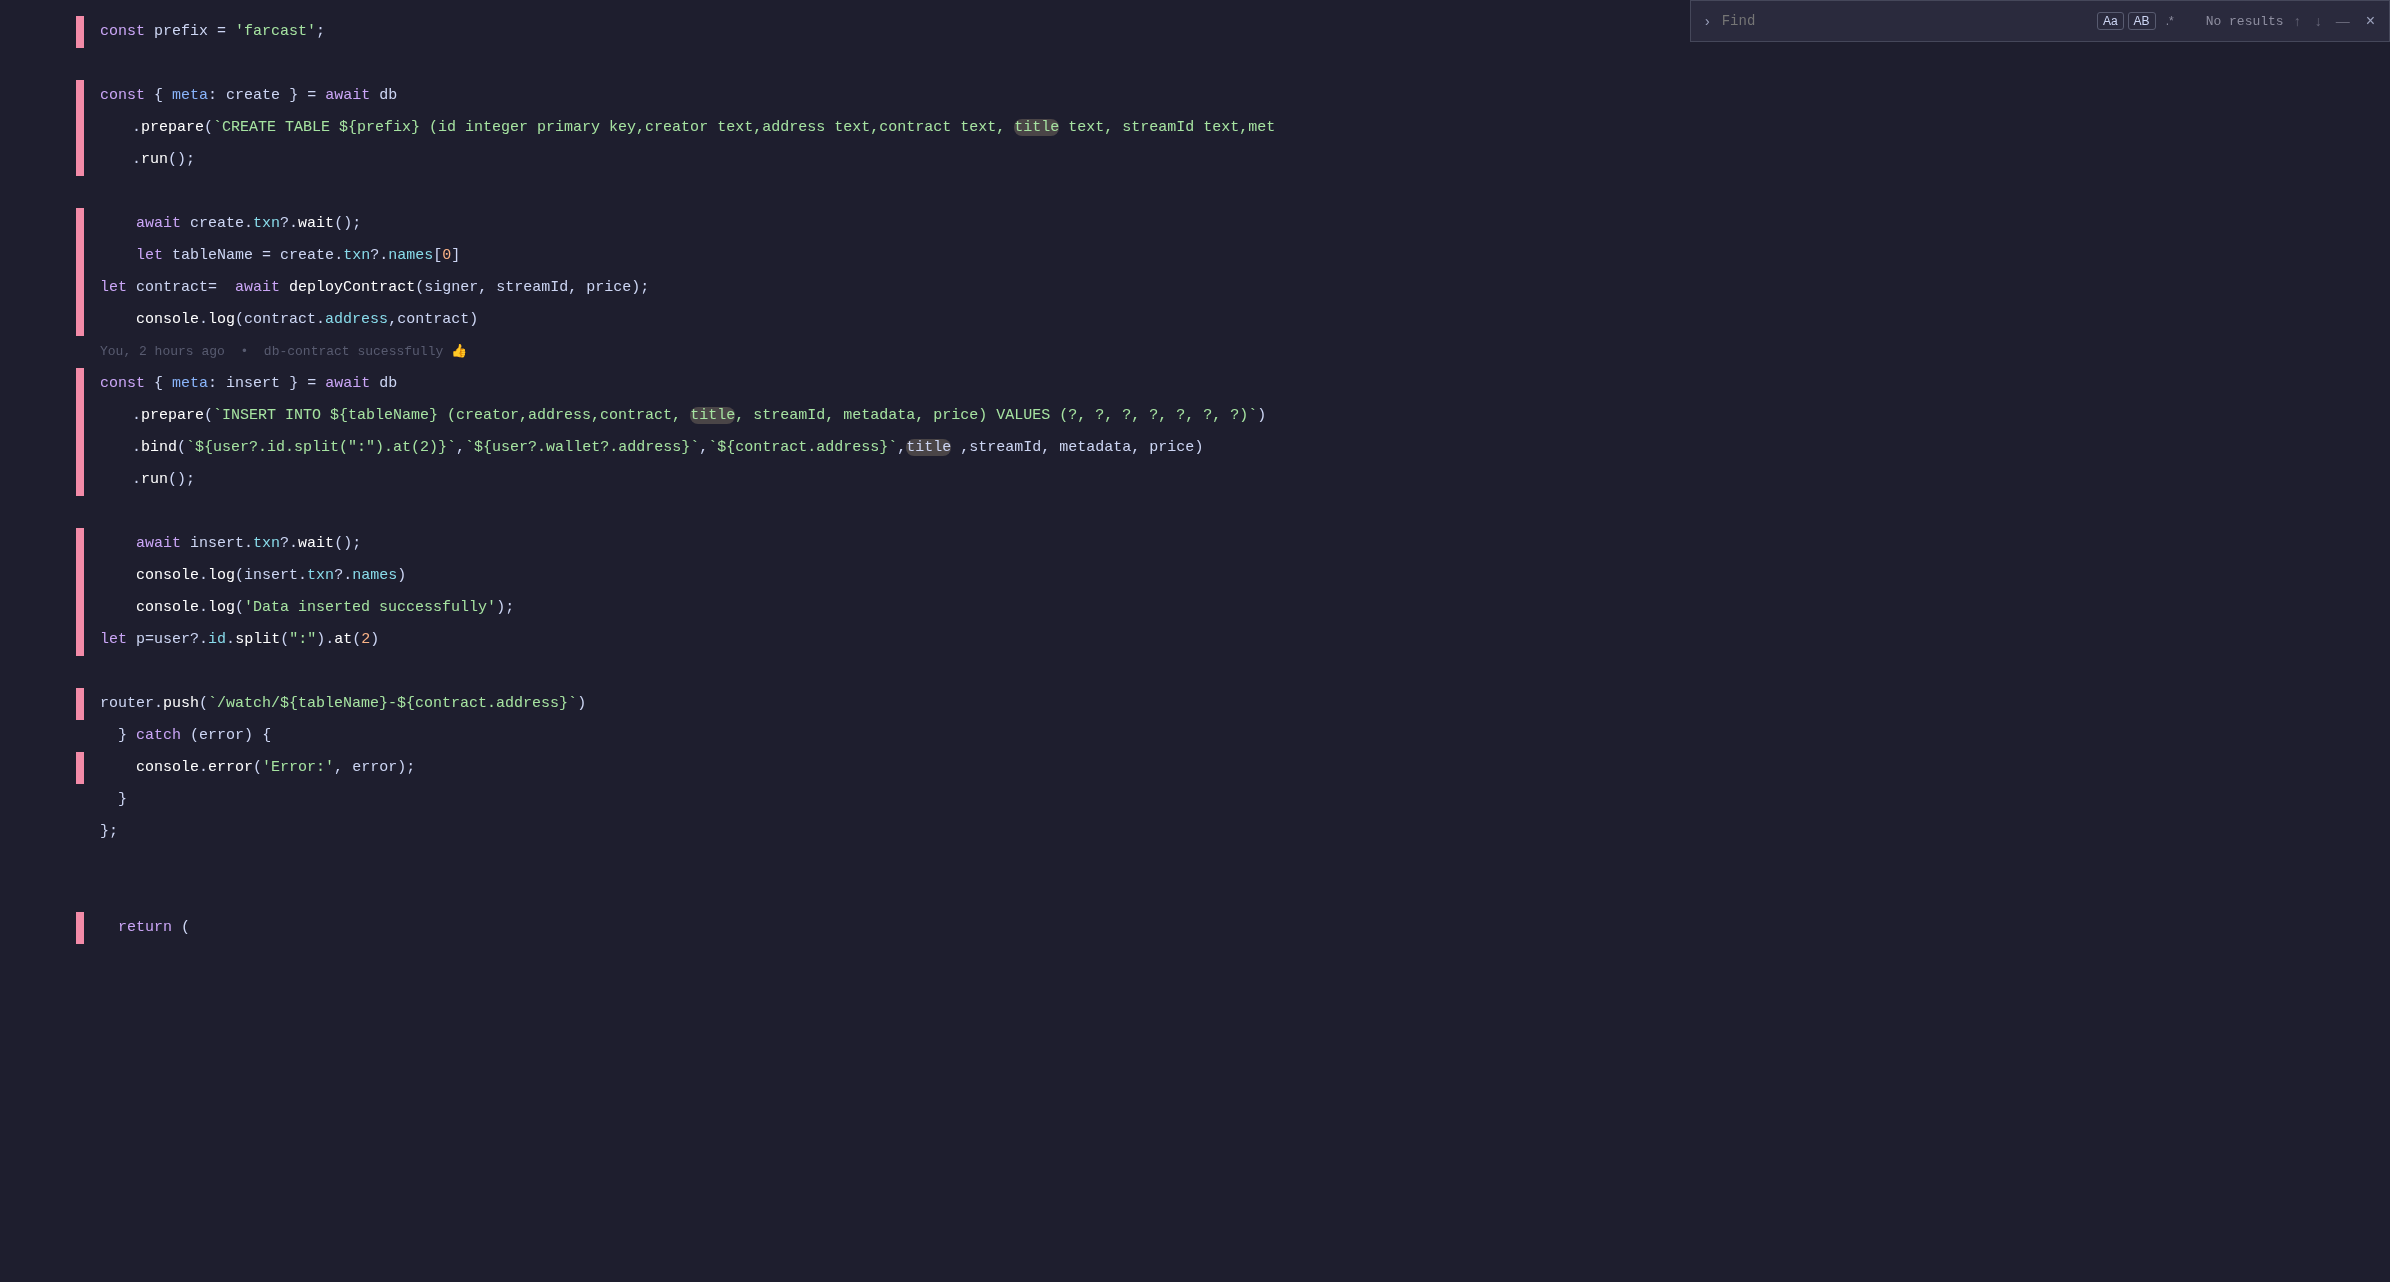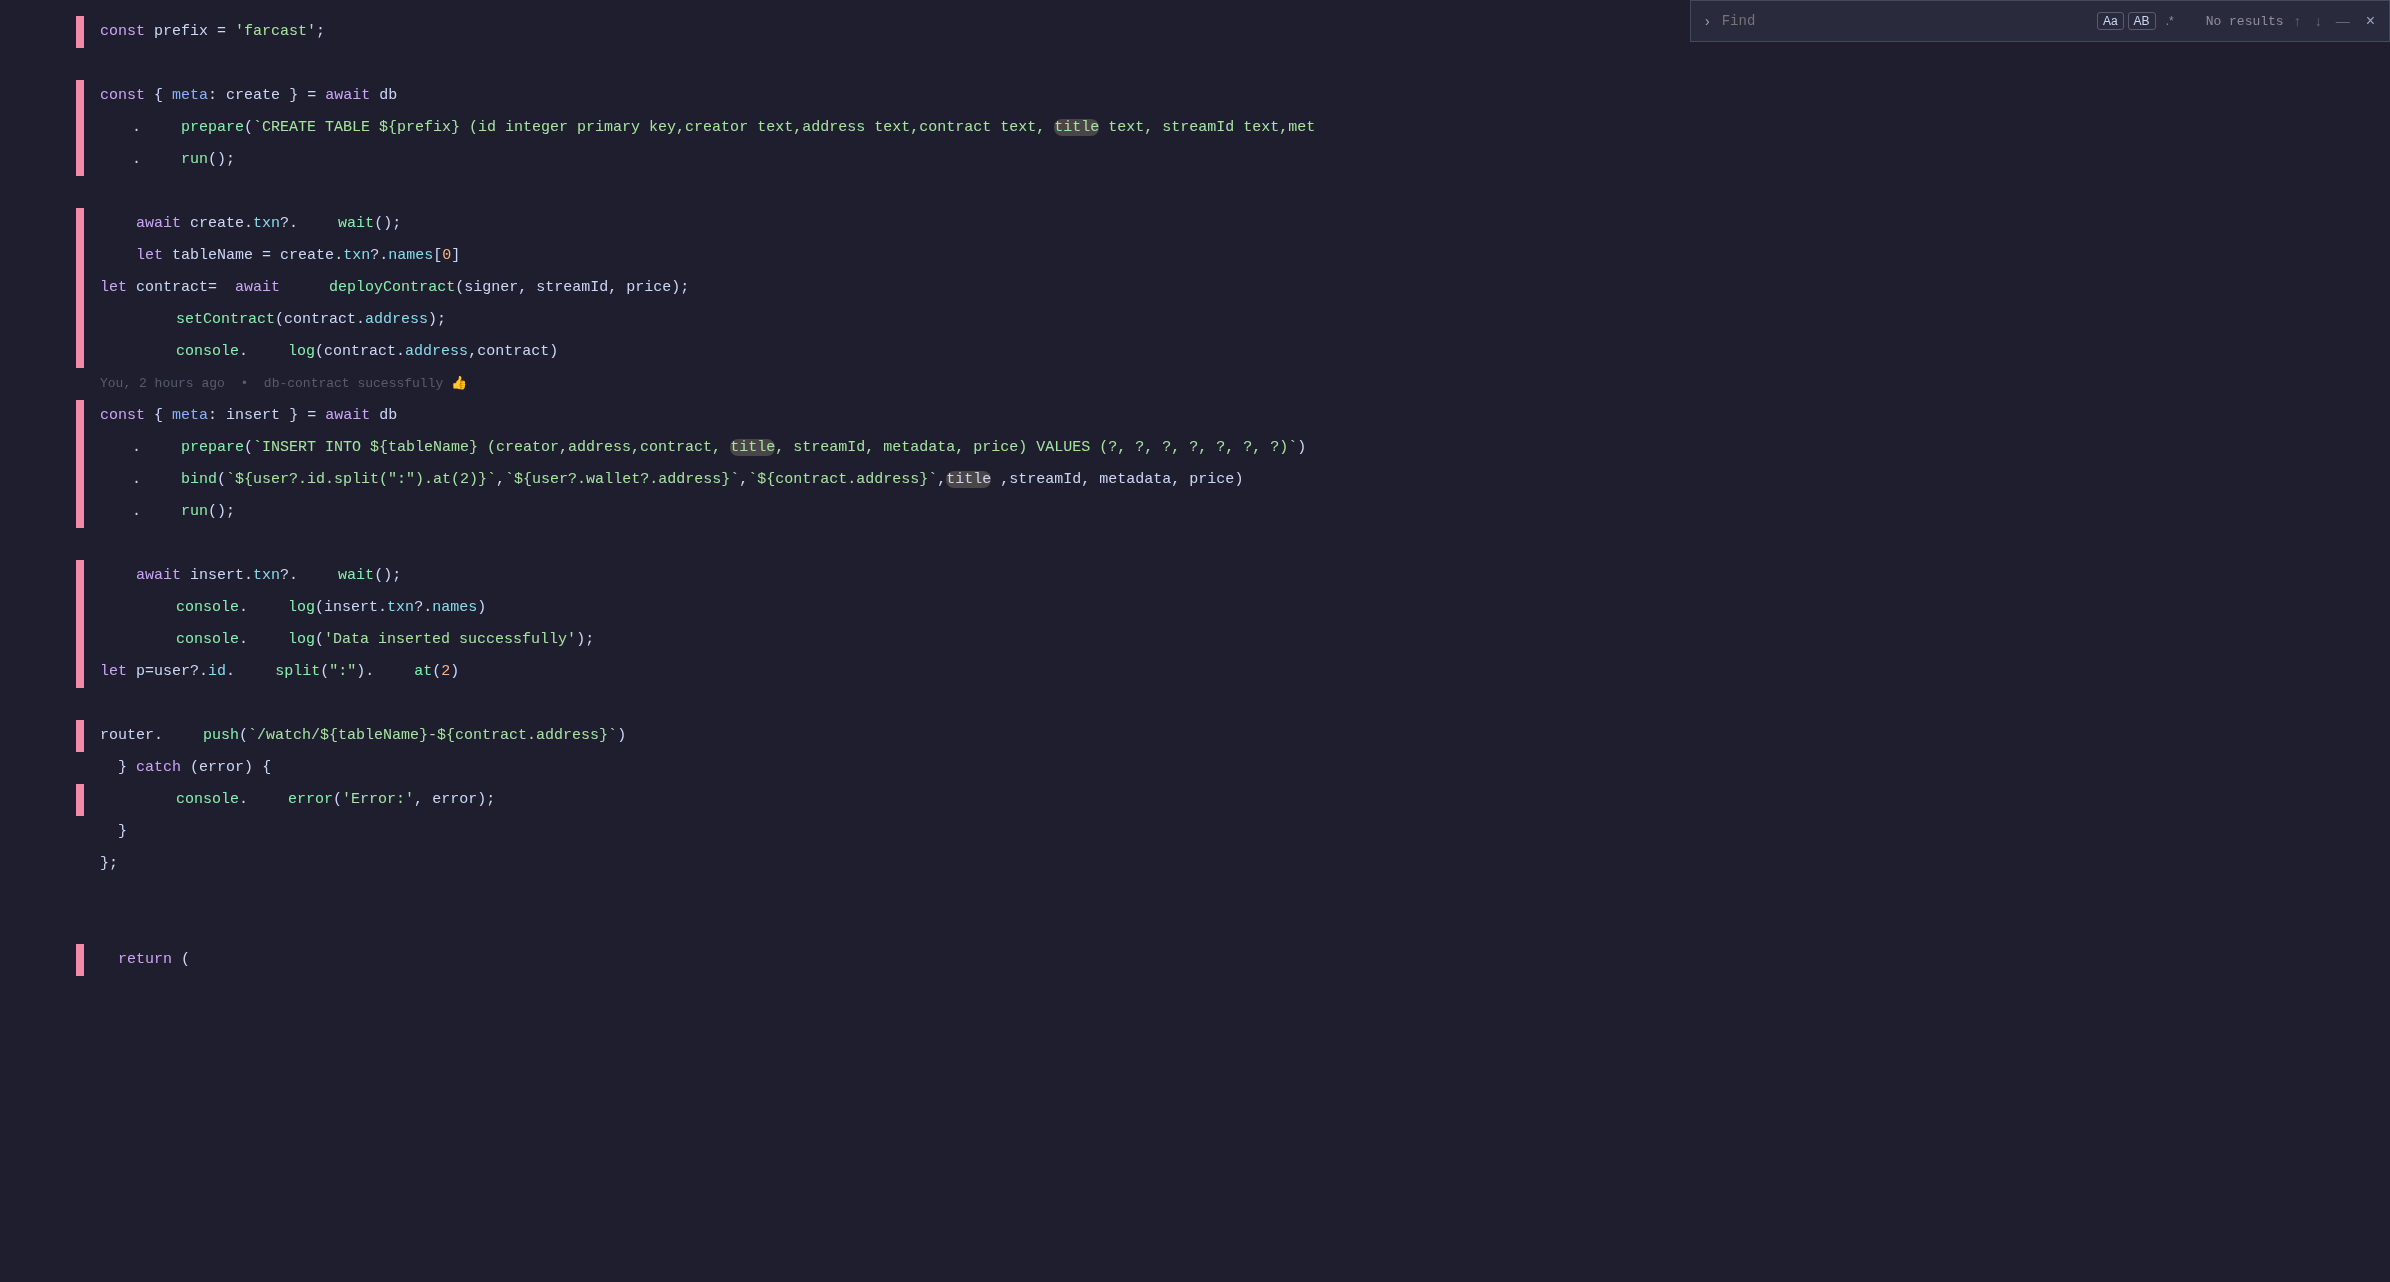--- a/index.html
+++ b/index.html
@@ -140,21 +140,21 @@
       white-space: pre;
       line-height: 24px;
       font-size: 15px;
     }
 
     .line-content.indent1 { padding-left: 48px; }
 
     
     .kw { color: #cba6f7; } 
     .kw-blue { color: #89b4fa; } 
-    .fn { color: #86efac; margin-left: 40px; } 
+    .fn { color: #ffffff; } 
     .str { color: #a6e3a1; } 
     .num { color: #fab387; } 
     .prop { color: #89dceb; } 
     .var-name { color: #cdd6f4; } 
     .punct { color: #cdd6f4; }
 
     .highlight-word {
       background: rgba(249, 226, 175, 0.2);
       border-radius: 8px;
     }
@@ -231,25 +231,20 @@
       <div class="line-diff red"></div>
       <div class="line-content">    <span class="kw">let</span> <span class="var-name">tableName</span> <span class="punct">=</span> <span class="var-name">create</span><span class="punct">.</span><span class="prop">txn</span><span class="punct">?.</span><span class="prop">names</span><span class="punct">[</span><span class="num">0</span><span class="punct">]</span></div>
     </div>
 
     <div class="code-line">
       <div class="line-gutter"></div>
       <div class="line-diff red"></div>
       <div class="line-content"><span class="kw">let</span> <span class="var-name">contract</span><span class="punct">=</span>  <span class="kw">await</span> <span class="fn">deployContract</span><span class="punct">(</span><span class="var-name">signer</span><span class="punct">,</span> <span class="var-name">streamId</span><span class="punct">,</span> <span class="var-name">price</span><span class="punct">);</span></div>
     </div>
 
-    <div class="code-line">
-      <div class="line-gutter"></div>
-      <div class="line-diff red"></div>
-      <div class="line-content">    <span class="fn">setContract</span><span class="punct">(</span><span class="var-name">contract</span><span class="punct">.</span><span class="prop">address</span><span class="punct">);</span></div>
-    </div>
 
     <div class="code-line">
       <div class="line-gutter"></div>
       <div class="line-diff red"></div>
       <div class="line-content">    <span class="fn">console</span><span class="punct">.</span><span class="fn">log</span><span class="punct">(</span><span class="var-name">contract</span><span class="punct">.</span><span class="prop">address</span><span class="punct">,</span><span class="var-name">contract</span><span class="punct">)</span></div>
     </div>
 
     <div class="code-line">
       <div class="line-gutter"></div>
       <div class="line-diff"></div>

